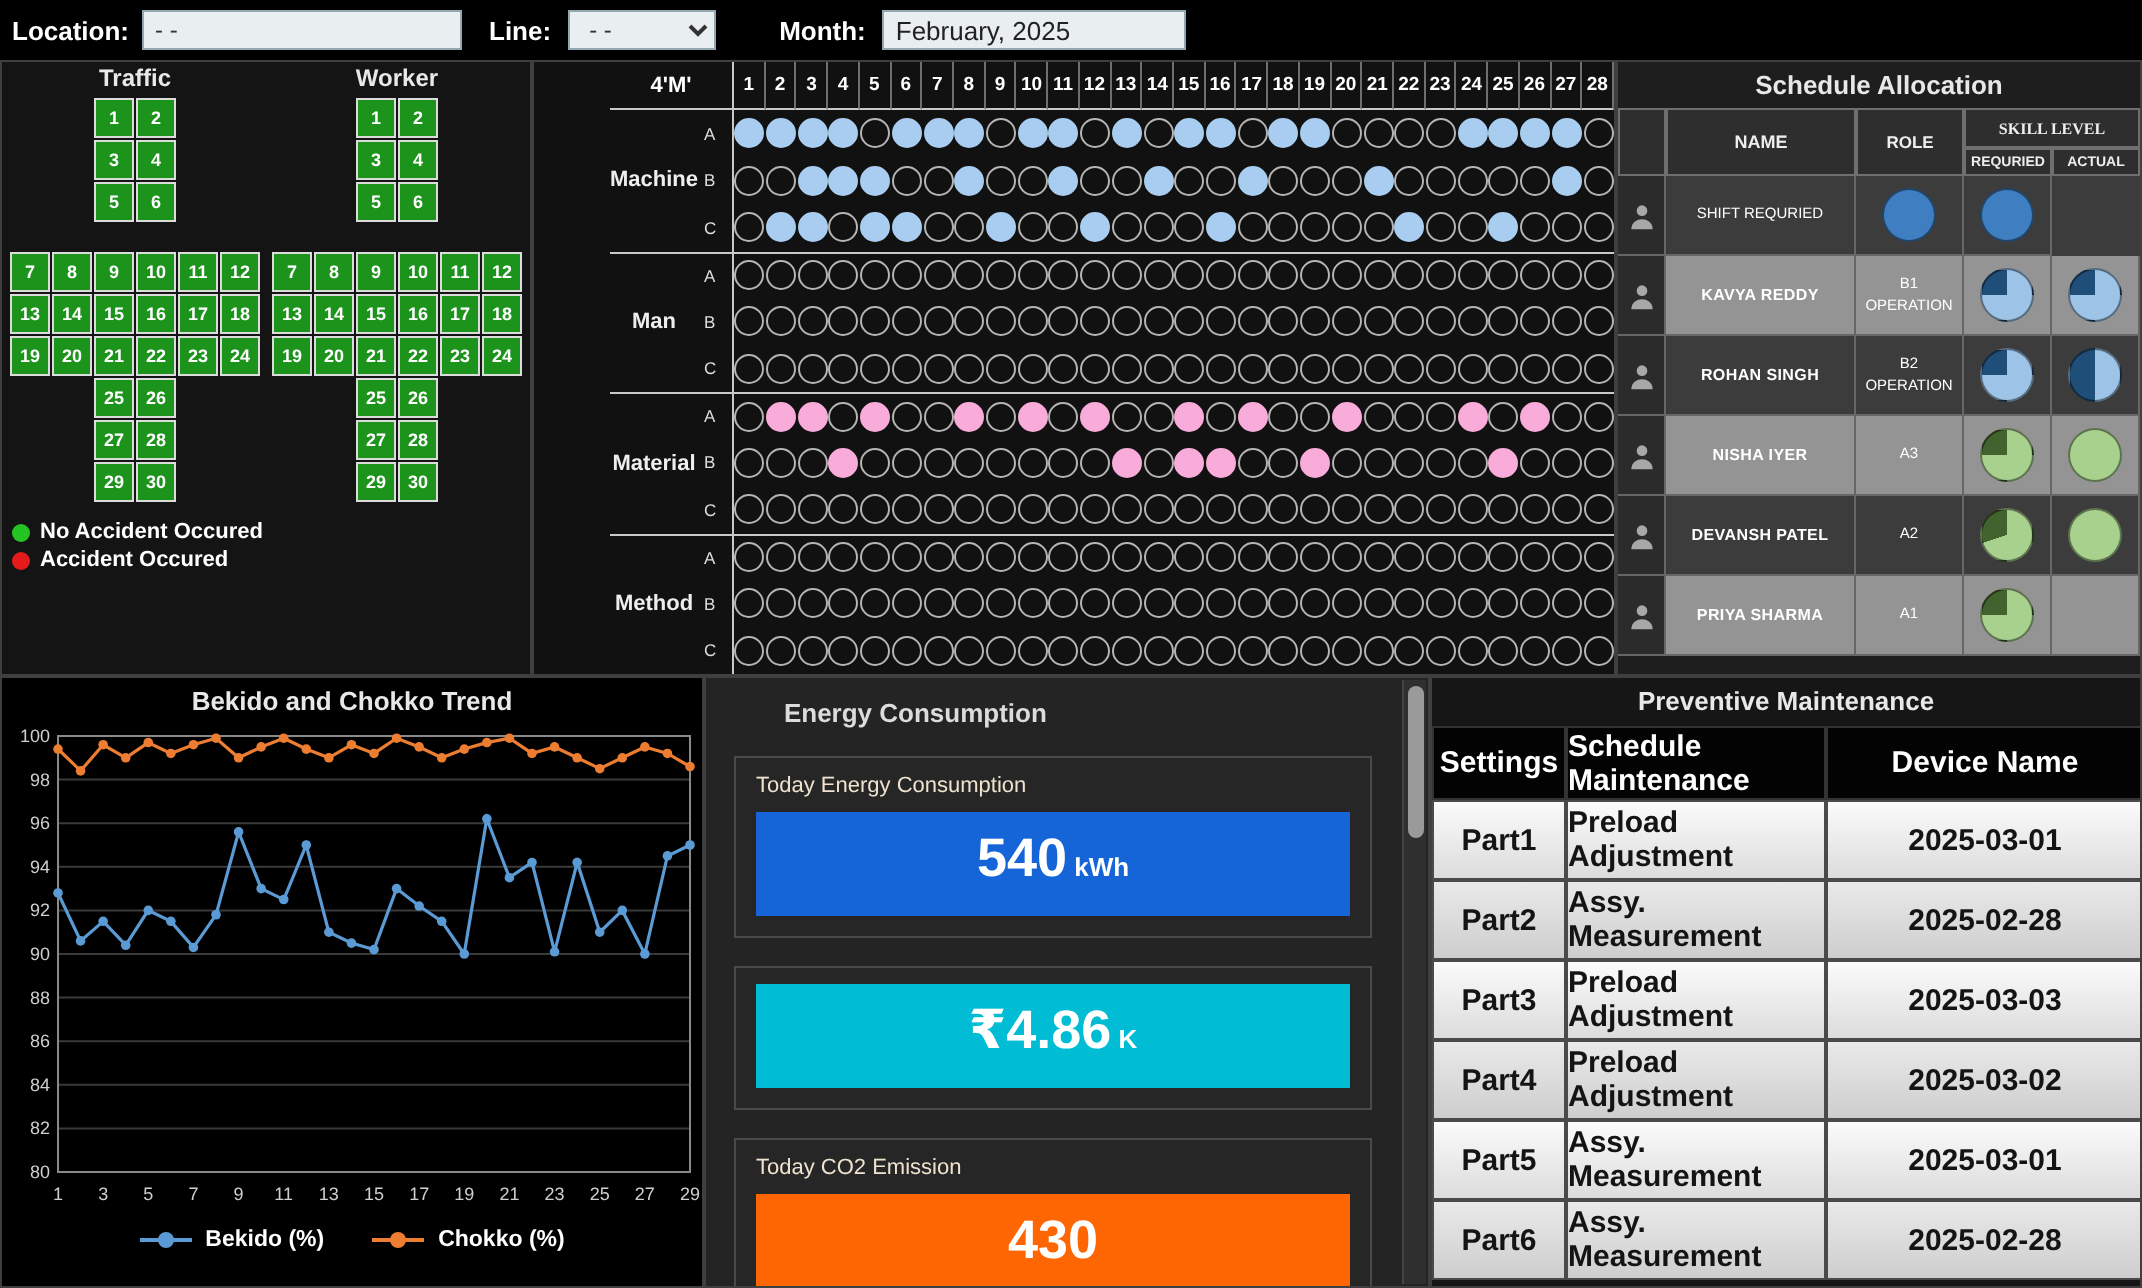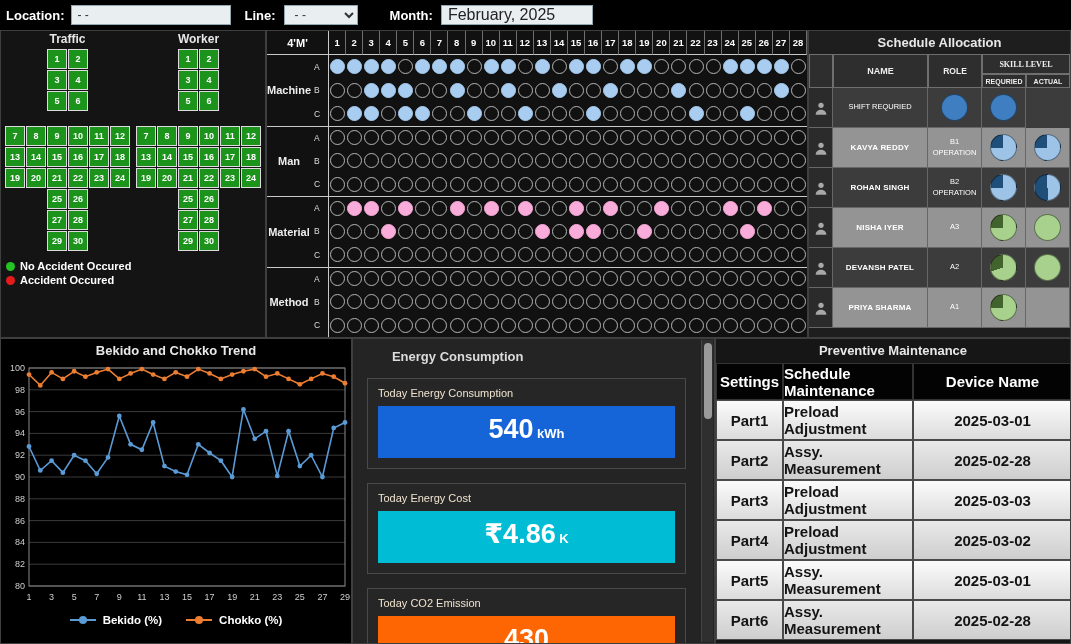--- a/index.html
+++ b/index.html
@@ -9,41 +9,41 @@
 
   
   .topbar{position:absolute;left:0;top:0;width:1071px;height:30px;display:flex;
           align-items:center;background:#000;padding-left:6px;}
   .tb-label{font-weight:bold;font-size:13px;color:#fff;}
   .tb-input,.tb-select{height:20px;background:#e9eef1;border:1px solid #93a7b0;
           font-size:12px;color:#333;padding:0 6px;font-family:inherit;}
   .loc{width:160px;margin:0 14px 0 6px;}
   .tb-select{width:74px;margin:0 0 0 8px;}
   .ml{margin-left:32px;}
-  .month{width:152px;margin-left:8px;font-size:16px;color:#222;}
+  .month{width:152px;margin-left:8px;font-size:13px;color:#222;}
 
   
   .panel{position:absolute;background:#141414;border:1px solid #3f3f3f;overflow:hidden;}
   .panel-title{text-align:center;font-weight:bold;font-size:13px;color:#e8e8e8;padding:4px 0 2px;}
 
   
   .safety{left:0;top:30px;width:266px;height:308px;}
   .crosses{display:flex;justify-content:space-between;padding:1px 4px 0 4px;}
   .cross-label{text-align:center;font-weight:bold;font-size:12px;color:#e8e8e8;margin-bottom:3px;}
   .cross-grid{display:grid;grid-template-columns:repeat(6,20px);
               grid-template-rows:repeat(3,20px) 13px repeat(6,20px);gap:1px;}
   .scell{border:1px solid #dcdcdc;color:#fff;font-size:9px;font-weight:bold;
          display:flex;align-items:center;justify-content:center;}
   .legend{padding:8px 5px 0 5px;}
   .legrow{display:flex;align-items:center;gap:5px;font-weight:bold;font-size:11px;color:#fff;line-height:14px;}
   .legdot{width:9px;height:9px;border-radius:50%;display:inline-block;flex:0 0 auto;}
 
   
   .fourm{left:266px;top:30px;width:542px;height:308px;background:#111;}
-  .fourm-grid{display:grid;grid-template-rows:24px repeat(12,23.5px);width:100%;height:100%;}
+  .fourm-grid{display:grid;grid-template-rows:24px repeat(12,23.5px);width:100%;height:100%;padding-left:38px;}
   .fm-title{grid-column:1/3;grid-row:1;display:flex;align-items:center;justify-content:center;
             font-weight:bold;font-size:11px;border-bottom:1px solid #c9c9c9;border-right:1px solid #c9c9c9;}
   .fm-day{display:flex;align-items:center;justify-content:center;font-size:9.5px;font-weight:bold;
           border-bottom:1px solid #c9c9c9;border-right:1px solid #6f6f6f;}
   .fm-group{grid-column:1;display:flex;align-items:center;justify-content:center;
             font-weight:bold;font-size:11px;color:#eee;}
   .fm-letter{display:flex;align-items:center;font-size:8.5px;color:#ddd;
              border-right:1px solid #c9c9c9;padding-left:3px;}
   .fm-cell{display:flex;align-items:center;justify-content:center;}
   .fm-circle{width:15px;height:15px;border-radius:50%;border:1.5px solid #b5b5b5;display:inline-block;}
@@ -1486,21 +1486,20 @@
   <div class="energy-title">Energy Consumption</div>
   <div class="energy-cards" id="energycards">
       <div class="ecard">
         <div class="elabel">Today Energy Consumption</div>
         <div class="ebox" style="background: rgb(21, 101, 216);">
           <span class="eval">540</span>
           <span class="eunit">&nbsp;kWh</span>
         </div>
       </div>
       <div class="ecard">
-        <div class="elabel">Today Energy Cost</div>
         <div class="ebox" style="background: rgb(0, 188, 212);">
           <span class="eval">₹4.86</span>
           <span class="eunit">&nbsp;K</span>
         </div>
       </div>
       <div class="ecard">
         <div class="elabel">Today CO2 Emission</div>
         <div class="ebox" style="background: rgb(253, 102, 2);">
           <span class="eval">430</span>
           <span class="eunit"></span>

